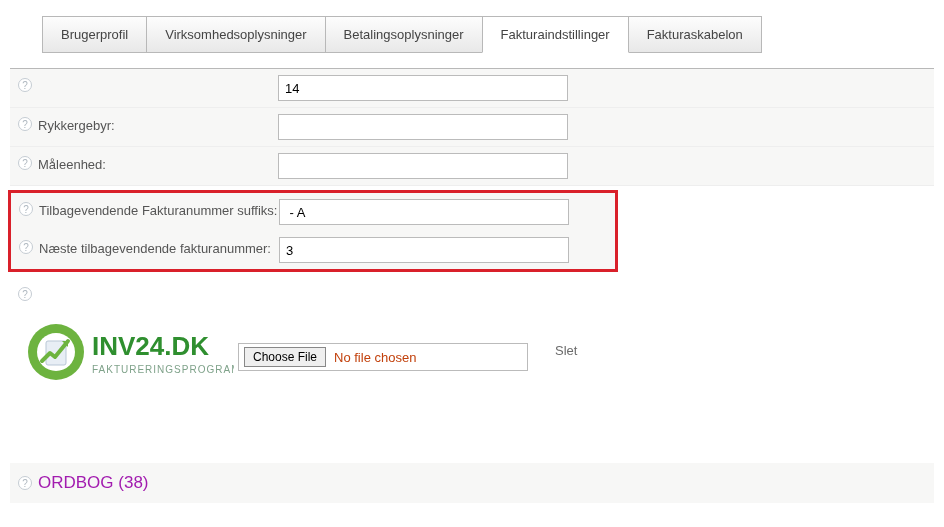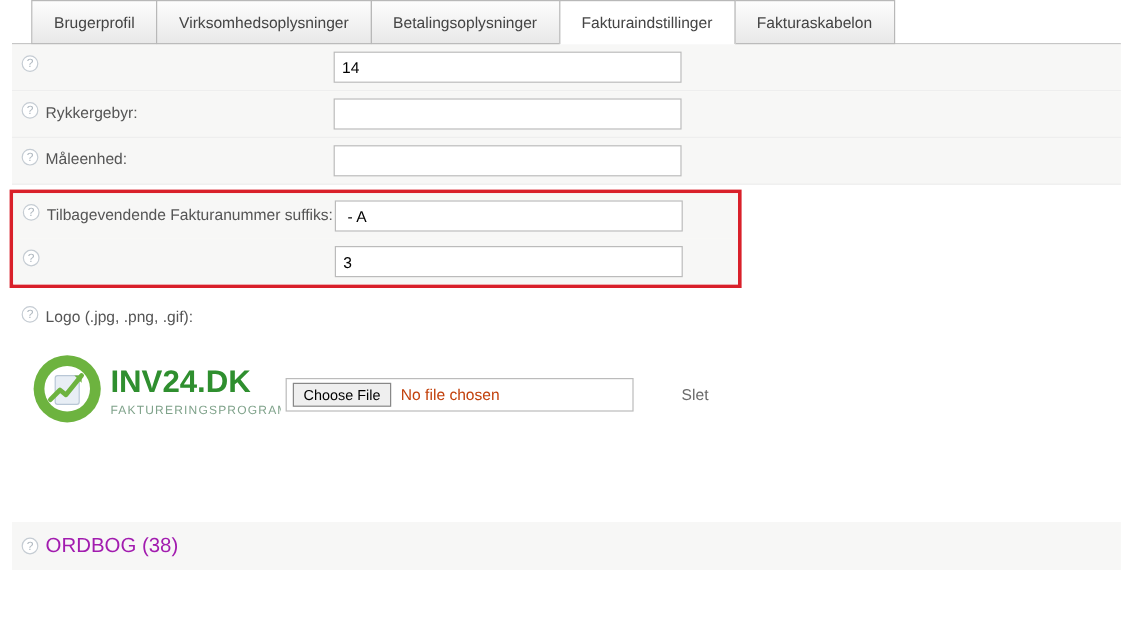--- a/index.html
+++ b/index.html
@@ -7,21 +7,21 @@
     margin: 0;
     padding: 0;
     font-family: Arial, Helvetica, sans-serif;
     font-size: 13px;
     color: #333;
     background: #fff;
     width: 944px;
   }
   .tabs {
     display: flex;
-    margin: 0;
+    margin: 16px;
     padding: 0 26px;
   }
   .tab {
     border: 1px solid #b8b8b8;
     border-bottom: 1px solid #b8b8b8;
     background: linear-gradient(#fdfdfd, #e8e8e8);
     padding: 10px 18px;
     font-size: 13px;
     color: #444;
     cursor: pointer;
@@ -94,22 +94,21 @@
   .highlight-box .form-row {
     border-bottom: none;
   }
   .logo-block {
     width: 220px;
     padding: 0 0 10px 6px;
   }
   .logo-svg { display:block; }
   .file-row {
     display: flex;
-    align-items: center;
-    gap: 20px;
+    gap: 7px;
   }
   .file-button {
     font-family: Arial, sans-serif;
     font-size: 12px;
     padding: 2px 8px;
     border: 1px solid #888;
     background: #efefef;
     cursor: pointer;
   }
   .file-status {
@@ -198,31 +197,31 @@
         <span class="help-icon">?</span>
         <span>Tilbagevendende Fakturanummer suffiks:</span>
       </div>
       <div class="input-cell">
         <input class="text" type="text" value=" - A" style="">
       </div>
     </div>
     <div class="form-row">
       <div class="label-cell">
         <span class="help-icon">?</span>
+        <span>Næste tilbagevendende fakturanummer:</span>
       </div>
       <div class="input-cell">
         <input class="text" type="text" value="3" style="">
       </div>
     </div>
   </div>
 
   <div class="form-row nobg">
     <div class="label-cell">
       <span class="help-icon">?</span>
-      <span>Logo (.jpg, .png, .gif):</span>
     </div>
   </div>
 
   <div class="logo-row">
     <div class="logo-block">
       <svg class="logo-svg" width="210" height="70" viewBox="0 0 210 70">
         <circle cx="32" cy="35" r="28" fill="#6db33f"></circle>
         <circle cx="32" cy="35" r="19" fill="#fff"></circle>
         <rect x="22" y="24" width="20" height="24" rx="2" fill="#e8eef5" stroke="#b9c7d6"></rect>
         <polyline points="18,44 26,36 31,40 44,24" fill="none" stroke="#6db33f" stroke-width="4" stroke-linecap="round" stroke-linejoin="round"></polyline>

